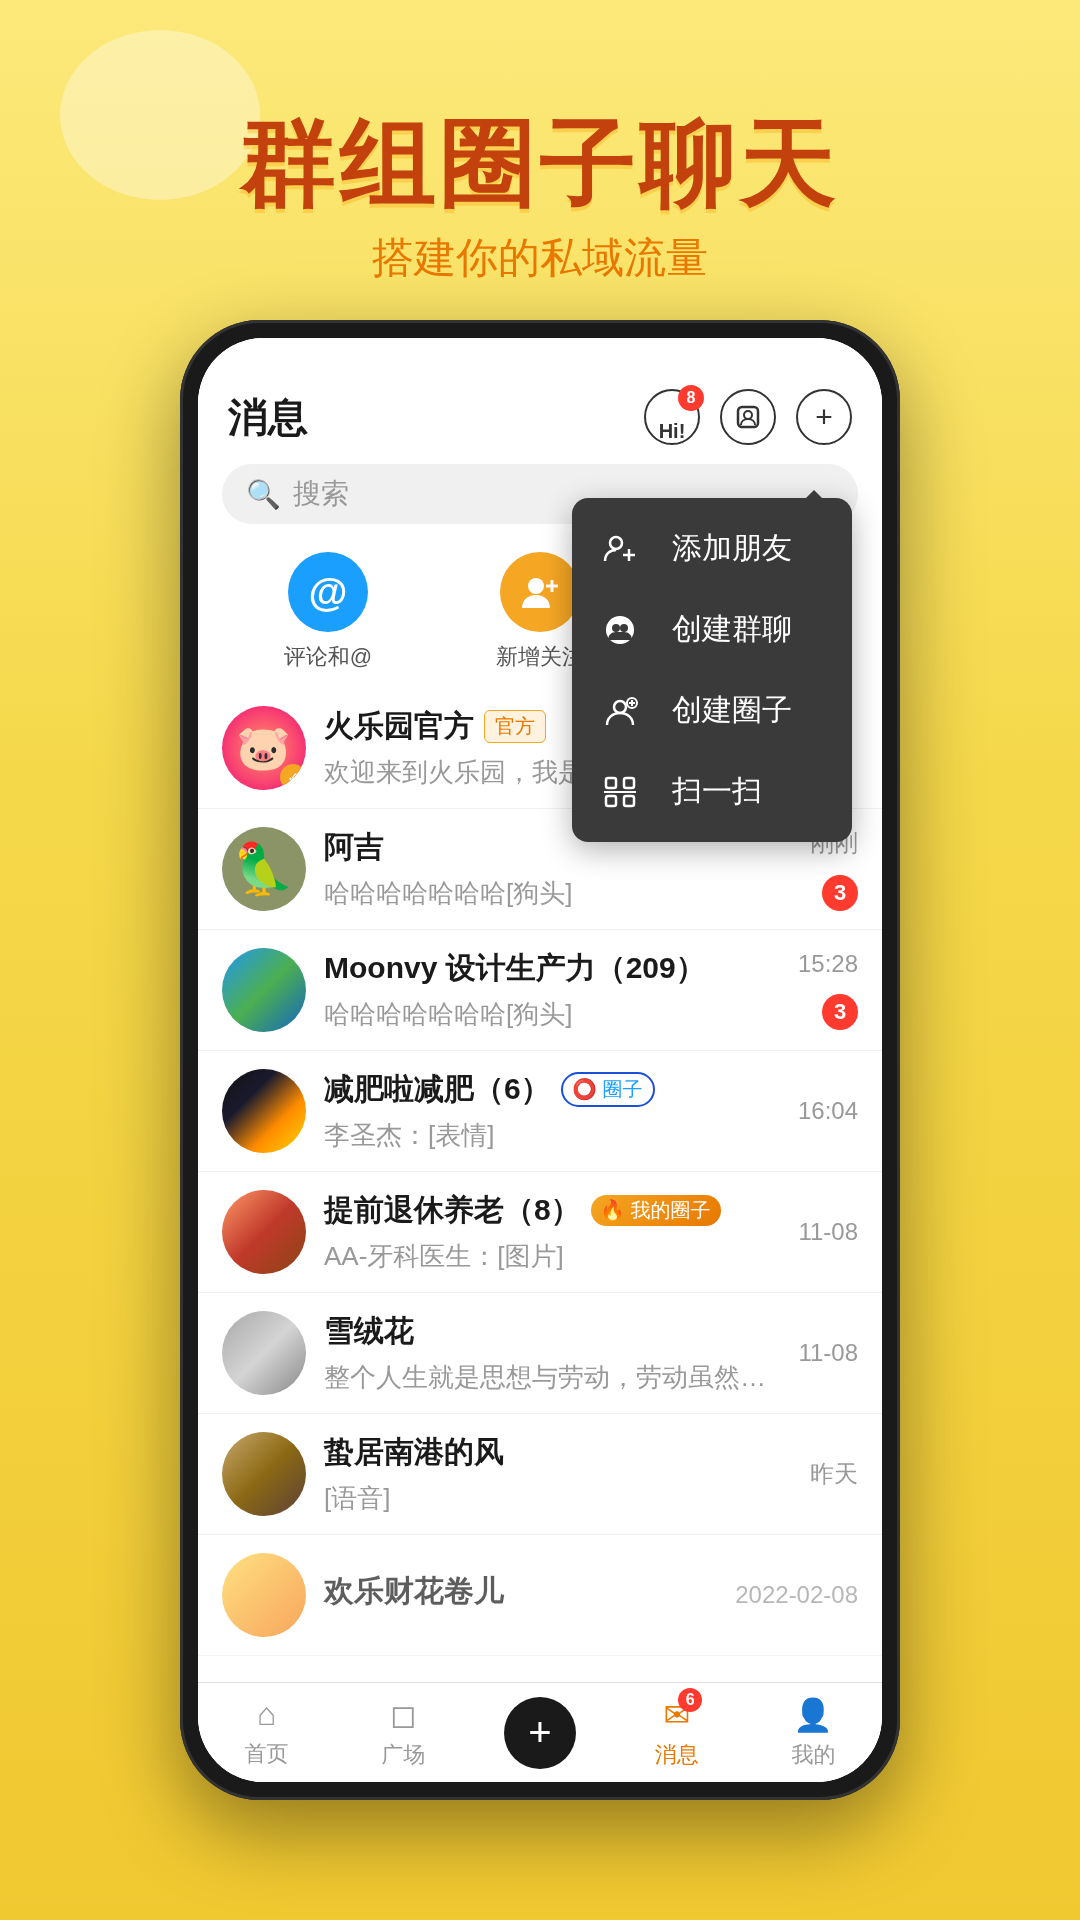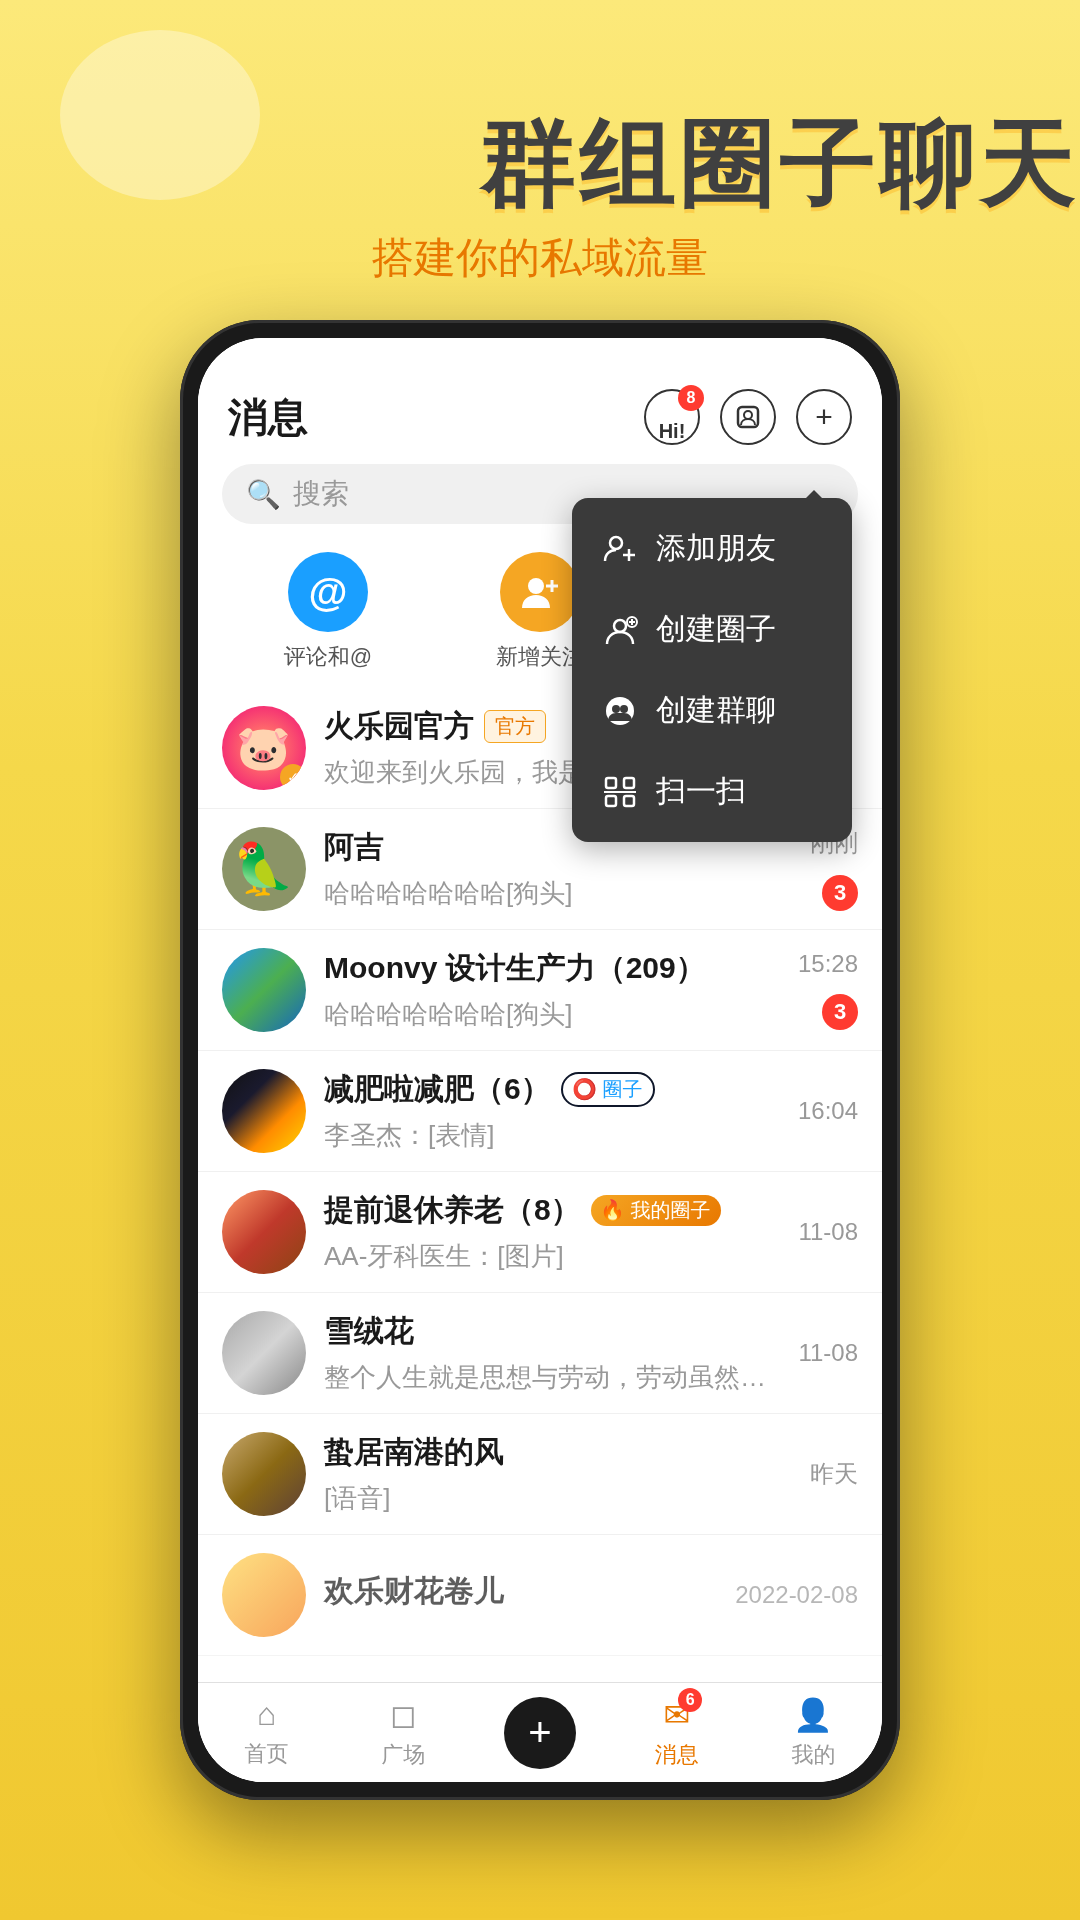--- a/index.html
+++ b/index.html
@@ -21,24 +21,24 @@
       height: 170px;
       background: rgba(255,255,255,0.35);
       border-radius: 50%;
     }
 
     
     .hero-title {
       position: absolute;
       top: 100px;
       left: 0; right: 0;
-      text-align: right;
+      text-align: center;
       font-size: 96px;
       font-weight: 900;
-      color: #404040;
+      color: #c2410c;
       letter-spacing: 4px;
       text-shadow: 0 4px 0 rgba(255,160,0,0.3);
     }
     .hero-subtitle {
       position: absolute;
       top: 230px;
       left: 0; right: 0;
       text-align: center;
       font-size: 42px;
       color: #e87800;
@@ -250,21 +250,21 @@
       color: #1a1a1a;
     }
     .msg-tag {
       font-size: 20px;
       padding: 2px 10px;
       border-radius: 6px;
       font-weight: 500;
       font-family: Liberation Serif, serif;
     }
     .tag-official { background: #fff3e0; color: #e87800; border: 1px solid #f5a623; }
-    .tag-quan { background: #fff; color: #1a9fff; border: 2px solid #0f172a; border-radius: 20px; font-size: 20px; }
+    .tag-quan { background: #fff; color: #1a9fff; border: 2px solid #1d4ed8; border-radius: 20px; font-size: 20px; }
     .tag-myquan { background: linear-gradient(135deg, #f5a623, #e87800); color: #fff; border-radius: 20px; font-size: 20px; }
     .msg-preview {
       font-size: 26px;
       color: #999;
       white-space: nowrap;
       overflow: hidden;
       text-overflow: ellipsis;
     }
     .msg-meta {
       display: flex;
@@ -367,21 +367,21 @@
       content: '';
       position: absolute;
       top: -16px;
       right: 30px;
       border: 8px solid transparent;
       border-bottom-color: #3a3a3a;
     }
     .dropdown-item {
       display: flex;
       align-items: center;
-      gap: 16px;
+      gap: 32px;
       padding: 20px 28px;
       cursor: pointer;
       color: #fff;
     }
     .dropdown-icon {
       width: 40px;
       height: 40px;
       display: flex;
       align-items: center;
       justify-content: center;
@@ -645,39 +645,39 @@
               <path d="M3 30c0-7 5-11 11-11" stroke="white" stroke-width="2.5" fill="none"></path>
               <line x1="27" y1="18" x2="27" y2="30" stroke="white" stroke-width="2.5"></line>
               <line x1="21" y1="24" x2="33" y2="24" stroke="white" stroke-width="2.5"></line>
             </svg>
           </div>
           <span class="dropdown-label">添加朋友</span>
         </div>
         <div class="dropdown-item">
           <div class="dropdown-icon">
             <svg width="36" height="36" viewBox="0 0 36 36">
+              <circle cx="18" cy="18" r="14" fill="white"></circle>
+              <circle cx="14" cy="16" r="4" fill="#3a3a3a"></circle>
+              <circle cx="22" cy="16" r="4" fill="#3a3a3a"></circle>
+              <path d="M6 28c0-5 3.5-8 8-8h8c4.5 0 8 3 8 8" fill="#3a3a3a"></path>
+            </svg>
+          </div>
+          <span class="dropdown-label">创建群聊</span>
+        </div>
+        <div class="dropdown-item">
+          <div class="dropdown-icon">
+            <svg width="36" height="36" viewBox="0 0 36 36">
               <circle cx="18" cy="14" r="6" fill="none" stroke="white" stroke-width="2.5"></circle>
               <path d="M5 32c0-7 5.5-12 13-12s13 5 13 12" stroke="white" stroke-width="2.5" fill="none"></path>
               <circle cx="30" cy="10" r="5" fill="none" stroke="white" stroke-width="2"></circle>
               <line x1="30" y1="7" x2="30" y2="13" stroke="white" stroke-width="2"></line>
               <line x1="27" y1="10" x2="33" y2="10" stroke="white" stroke-width="2"></line>
             </svg>
           </div>
           <span class="dropdown-label">创建圈子</span>
-        </div>
-        <div class="dropdown-item">
-          <div class="dropdown-icon">
-            <svg width="36" height="36" viewBox="0 0 36 36">
-              <circle cx="18" cy="18" r="14" fill="white"></circle>
-              <circle cx="14" cy="16" r="4" fill="#3a3a3a"></circle>
-              <circle cx="22" cy="16" r="4" fill="#3a3a3a"></circle>
-              <path d="M6 28c0-5 3.5-8 8-8h8c4.5 0 8 3 8 8" fill="#3a3a3a"></path>
-            </svg>
-          </div>
-          <span class="dropdown-label">创建群聊</span>
         </div>
         <div class="dropdown-item">
           <div class="dropdown-icon">
             <svg width="36" height="36" viewBox="0 0 36 36">
               <rect x="4" y="4" width="10" height="10" rx="2" fill="none" stroke="white" stroke-width="2.5"></rect>
               <rect x="22" y="4" width="10" height="10" rx="2" fill="none" stroke="white" stroke-width="2.5"></rect>
               <rect x="4" y="22" width="10" height="10" rx="2" fill="none" stroke="white" stroke-width="2.5"></rect>
               <rect x="22" y="22" width="10" height="10" rx="2" fill="none" stroke="white" stroke-width="2.5"></rect>
               <line x1="2" y1="18" x2="34" y2="18" stroke="white" stroke-width="2"></line>
             </svg>

